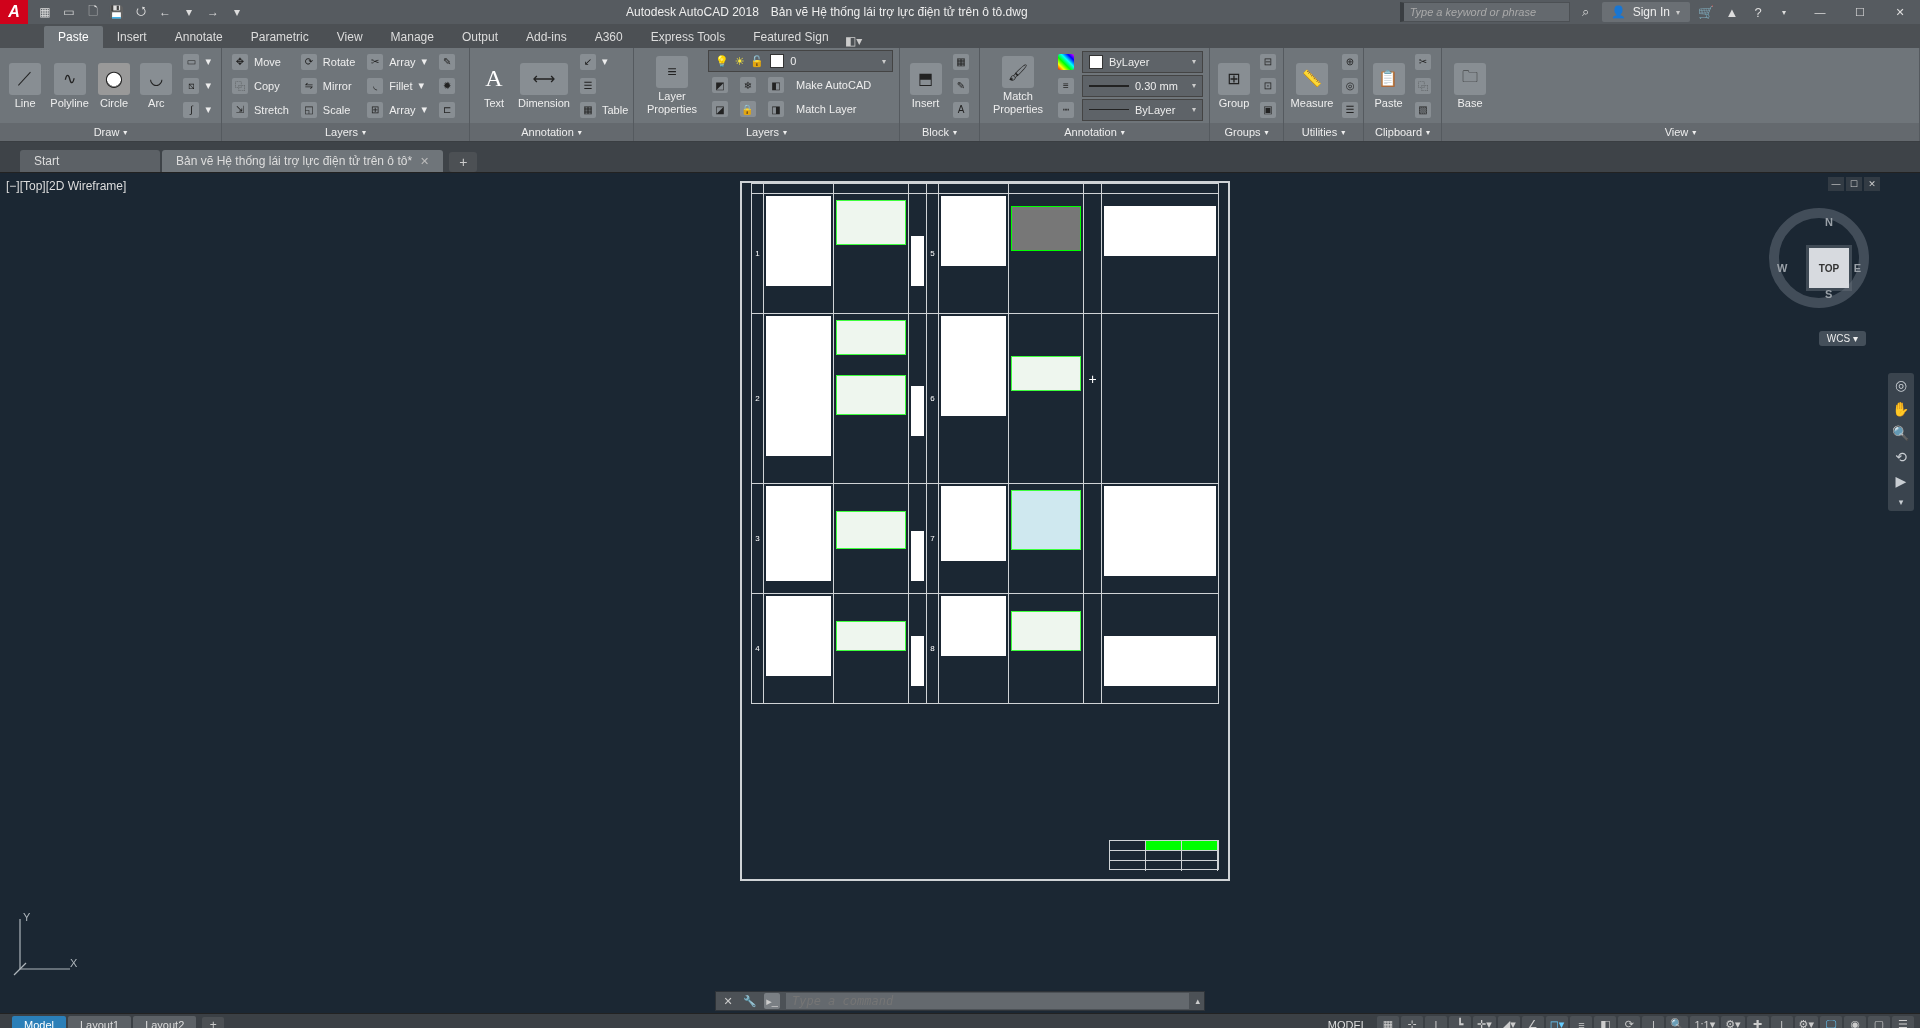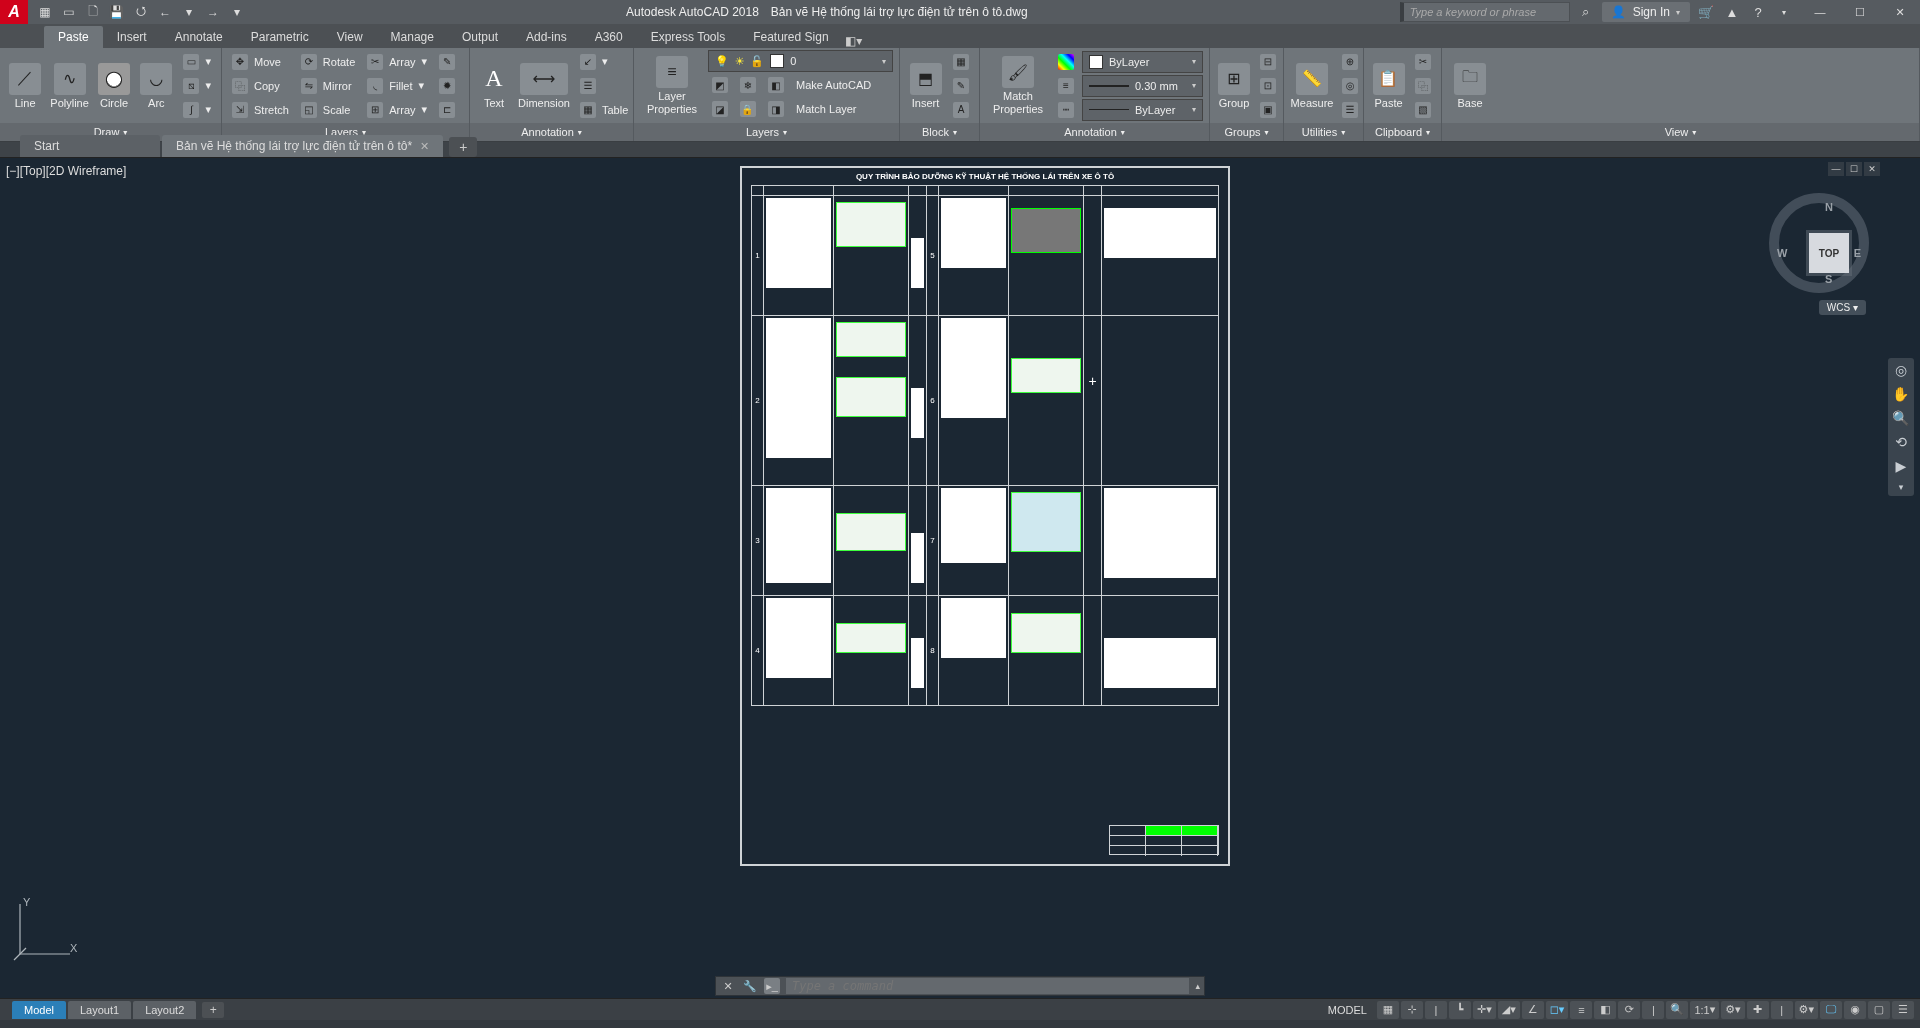--- a/index.html
+++ b/index.html
@@ -34,21 +34,21 @@
 .bigbtn .ico { width:32px; height:32px; background:#888e93; border-radius:3px; display:flex; align-items:center; justify-content:center; color:#222; font-size:16px;}
 .bigbtn.wide { width:64px; }
 .smallrow { display:flex; flex-direction:column; gap:2px; }
 .smallbtn { height:22px; display:flex; align-items:center; gap:6px; padding:0 4px; color:#eee; font-size:11px; white-space:nowrap;}
 .smallbtn .sico { width:16px; height:16px; background:#888e93; border-radius:2px; display:flex; align-items:center; justify-content:center; font-size:10px; color:#222;}
 .propbox { height:22px; background:#5e6368; border:1px solid #444; display:flex; align-items:center; padding:0 6px; color:#eee; font-size:11px; gap:6px;}
 .propbox .sw { width:14px; height:14px; border:1px solid #333; }
 .dd-caret { font-size:8px; color:#ccc; margin-left:auto; }
 
 
-.filetabs { height:16px; background:#3e4348; display:flex; align-items:flex-end; padding-left:20px; border-bottom:1px solid #222;text-align:center;}
+.filetabs { height:31px; background:#3e4348; display:flex; align-items:flex-end; padding-left:20px; border-bottom:1px solid #222;text-align:center;}
 .ftab { height:22px; padding:0 14px; background:#5c6166; color:#ddd; font-size:12px; display:flex; align-items:center; border-radius:3px 3px 0 0; margin-right:2px; position:relative;}
 .ftab.active { background:#6f757a; }
 .ftab .close { margin-left:8px; color:#bbb; font-size:11px;}
 .ftab-add { width:28px; height:20px; background:#4c5054; display:flex; align-items:center; justify-content:center; color:#ccc; font-size:14px; border-radius:3px; margin-left:4px;}
 
 
 .canvas-wrap { position:relative; height:calc(1028px - 24px - 24px - 94px - 24px - 24px - 22px); background:#1b2733; }
 .vc-label { position:absolute; top:6px; left:6px; color:#ddd; font-size:12px; }
 .vc-winbtns { position:absolute; top:4px; right:40px; display:flex; gap:2px; }
 .vc-winbtns span{ width:16px; height:14px; background:#323b44; color:#ccc; display:flex; align-items:center; justify-content:center; font-size:9px;}
@@ -66,21 +66,21 @@
 .titlebox .r { height:10px; border-bottom:1px solid #cfd3d6; display:flex;}
 .titlebox .r div{ border-right:1px solid #cfd3d6; flex:1;}
 .titlebox .r div.g { background:#0f0;}
 
 
 .vcube { position:absolute; top:30px; right:46px; width:110px; height:110px; display:flex; align-items:center; justify-content:center;}
 .vcube-ring { width:100px; height:100px; border:10px solid rgba(140,150,160,.35); border-radius:50%; position:relative;}
 .vcube-top { position:absolute; width:40px; height:40px; background:#d7dadf; color:#333; font-size:10px; font-weight:bold; display:flex; align-items:center; justify-content:center; left:30px; top:30px; box-shadow:0 0 0 3px rgba(100,110,120,.5);}
 .vcube-n,.vcube-s,.vcube-e,.vcube-w{position:absolute;color:#9aa1a8;font-size:11px;font-weight:bold;}
 .vcube-n{top:-2px;left:46px;} .vcube-s{bottom:-2px;left:46px;} .vcube-e{right:-2px;top:44px;} .vcube-w{left:-2px;top:44px;}
-.wcs-badge{ position:absolute; top:142px; right:54px; background:rgba(110,120,130,.5); color:#eee; font-size:10px; padding:2px 8px; border-radius:3px;}
+.wcs-badge{ position:absolute; top:158px; right:54px; background:rgba(110,120,130,.5); color:#eee; font-size:10px; padding:2px 8px; border-radius:3px;}
 
 
 .navbar { position:absolute; right:6px; top:200px; width:26px; background:rgba(90,98,106,.5); border-radius:3px; display:flex; flex-direction:column; align-items:center; padding:4px 0; gap:8px;}
 .navbar span { color:#c9ced3; font-size:14px; }
 
 
 .ucs { position:absolute; left:10px; bottom:10px; width:70px; height:70px; }
 .ucs line { stroke:#aeb5bb; stroke-width:1.2; }
 .ucs text { fill:#aeb5bb; font-size:11px; }
 
@@ -486,21 +486,20 @@
 
 <div class="canvas-wrap">
   <div class="vc-label">[−][Top][2D Wireframe]</div>
   <div class="vc-winbtns">
     <span>—</span>
     <span>☐</span>
     <span>✕</span>
   </div>
 
   <div class="drawing">
-    <div class="drawing-title">QUY TRÌNH BẢO DƯỠNG KỸ THUẬT HỆ THỐNG LÁI TRÊN XE Ô TÔ</div>
     <table class="dtable">
       <tbody>
           <tr class="hrow">
             <td style="width:12px"></td>
             <td style="width:70px"></td>
             <td style="width:75px"></td>
             <td style="width:18px"></td>
             <td style="width:12px"></td>
             <td style="width:70px"></td>
             <td style="width:75px"></td>

